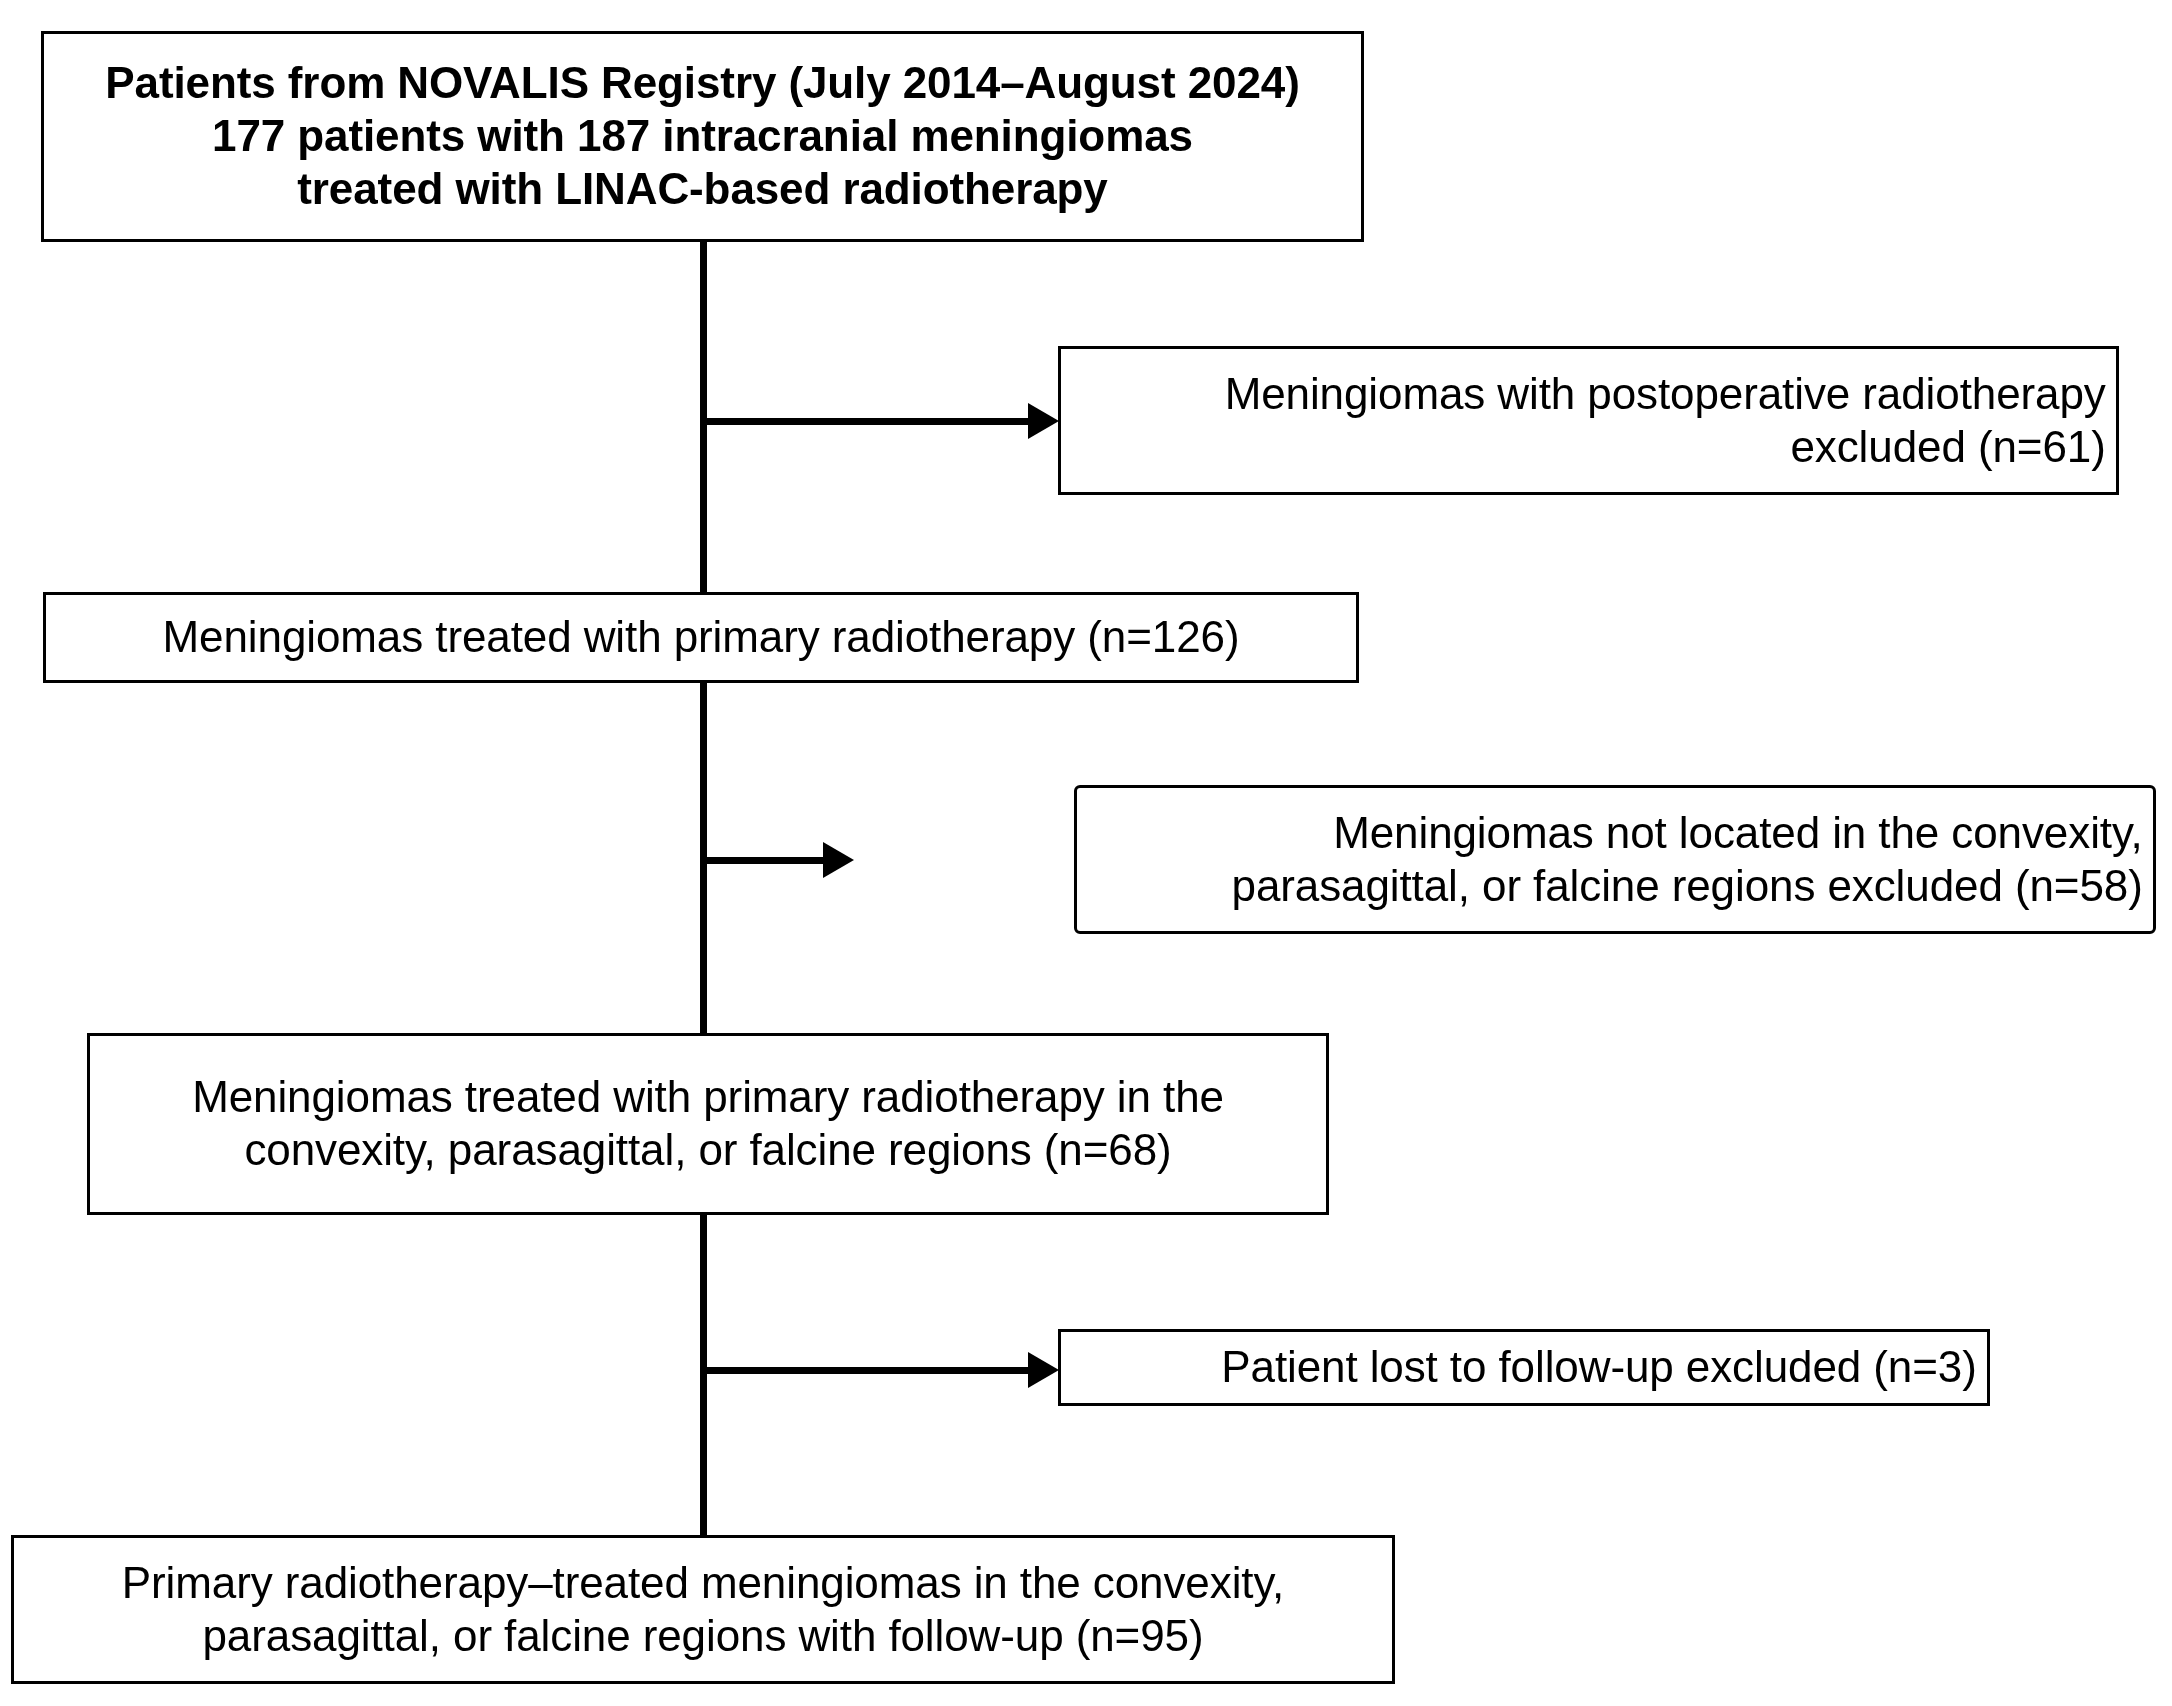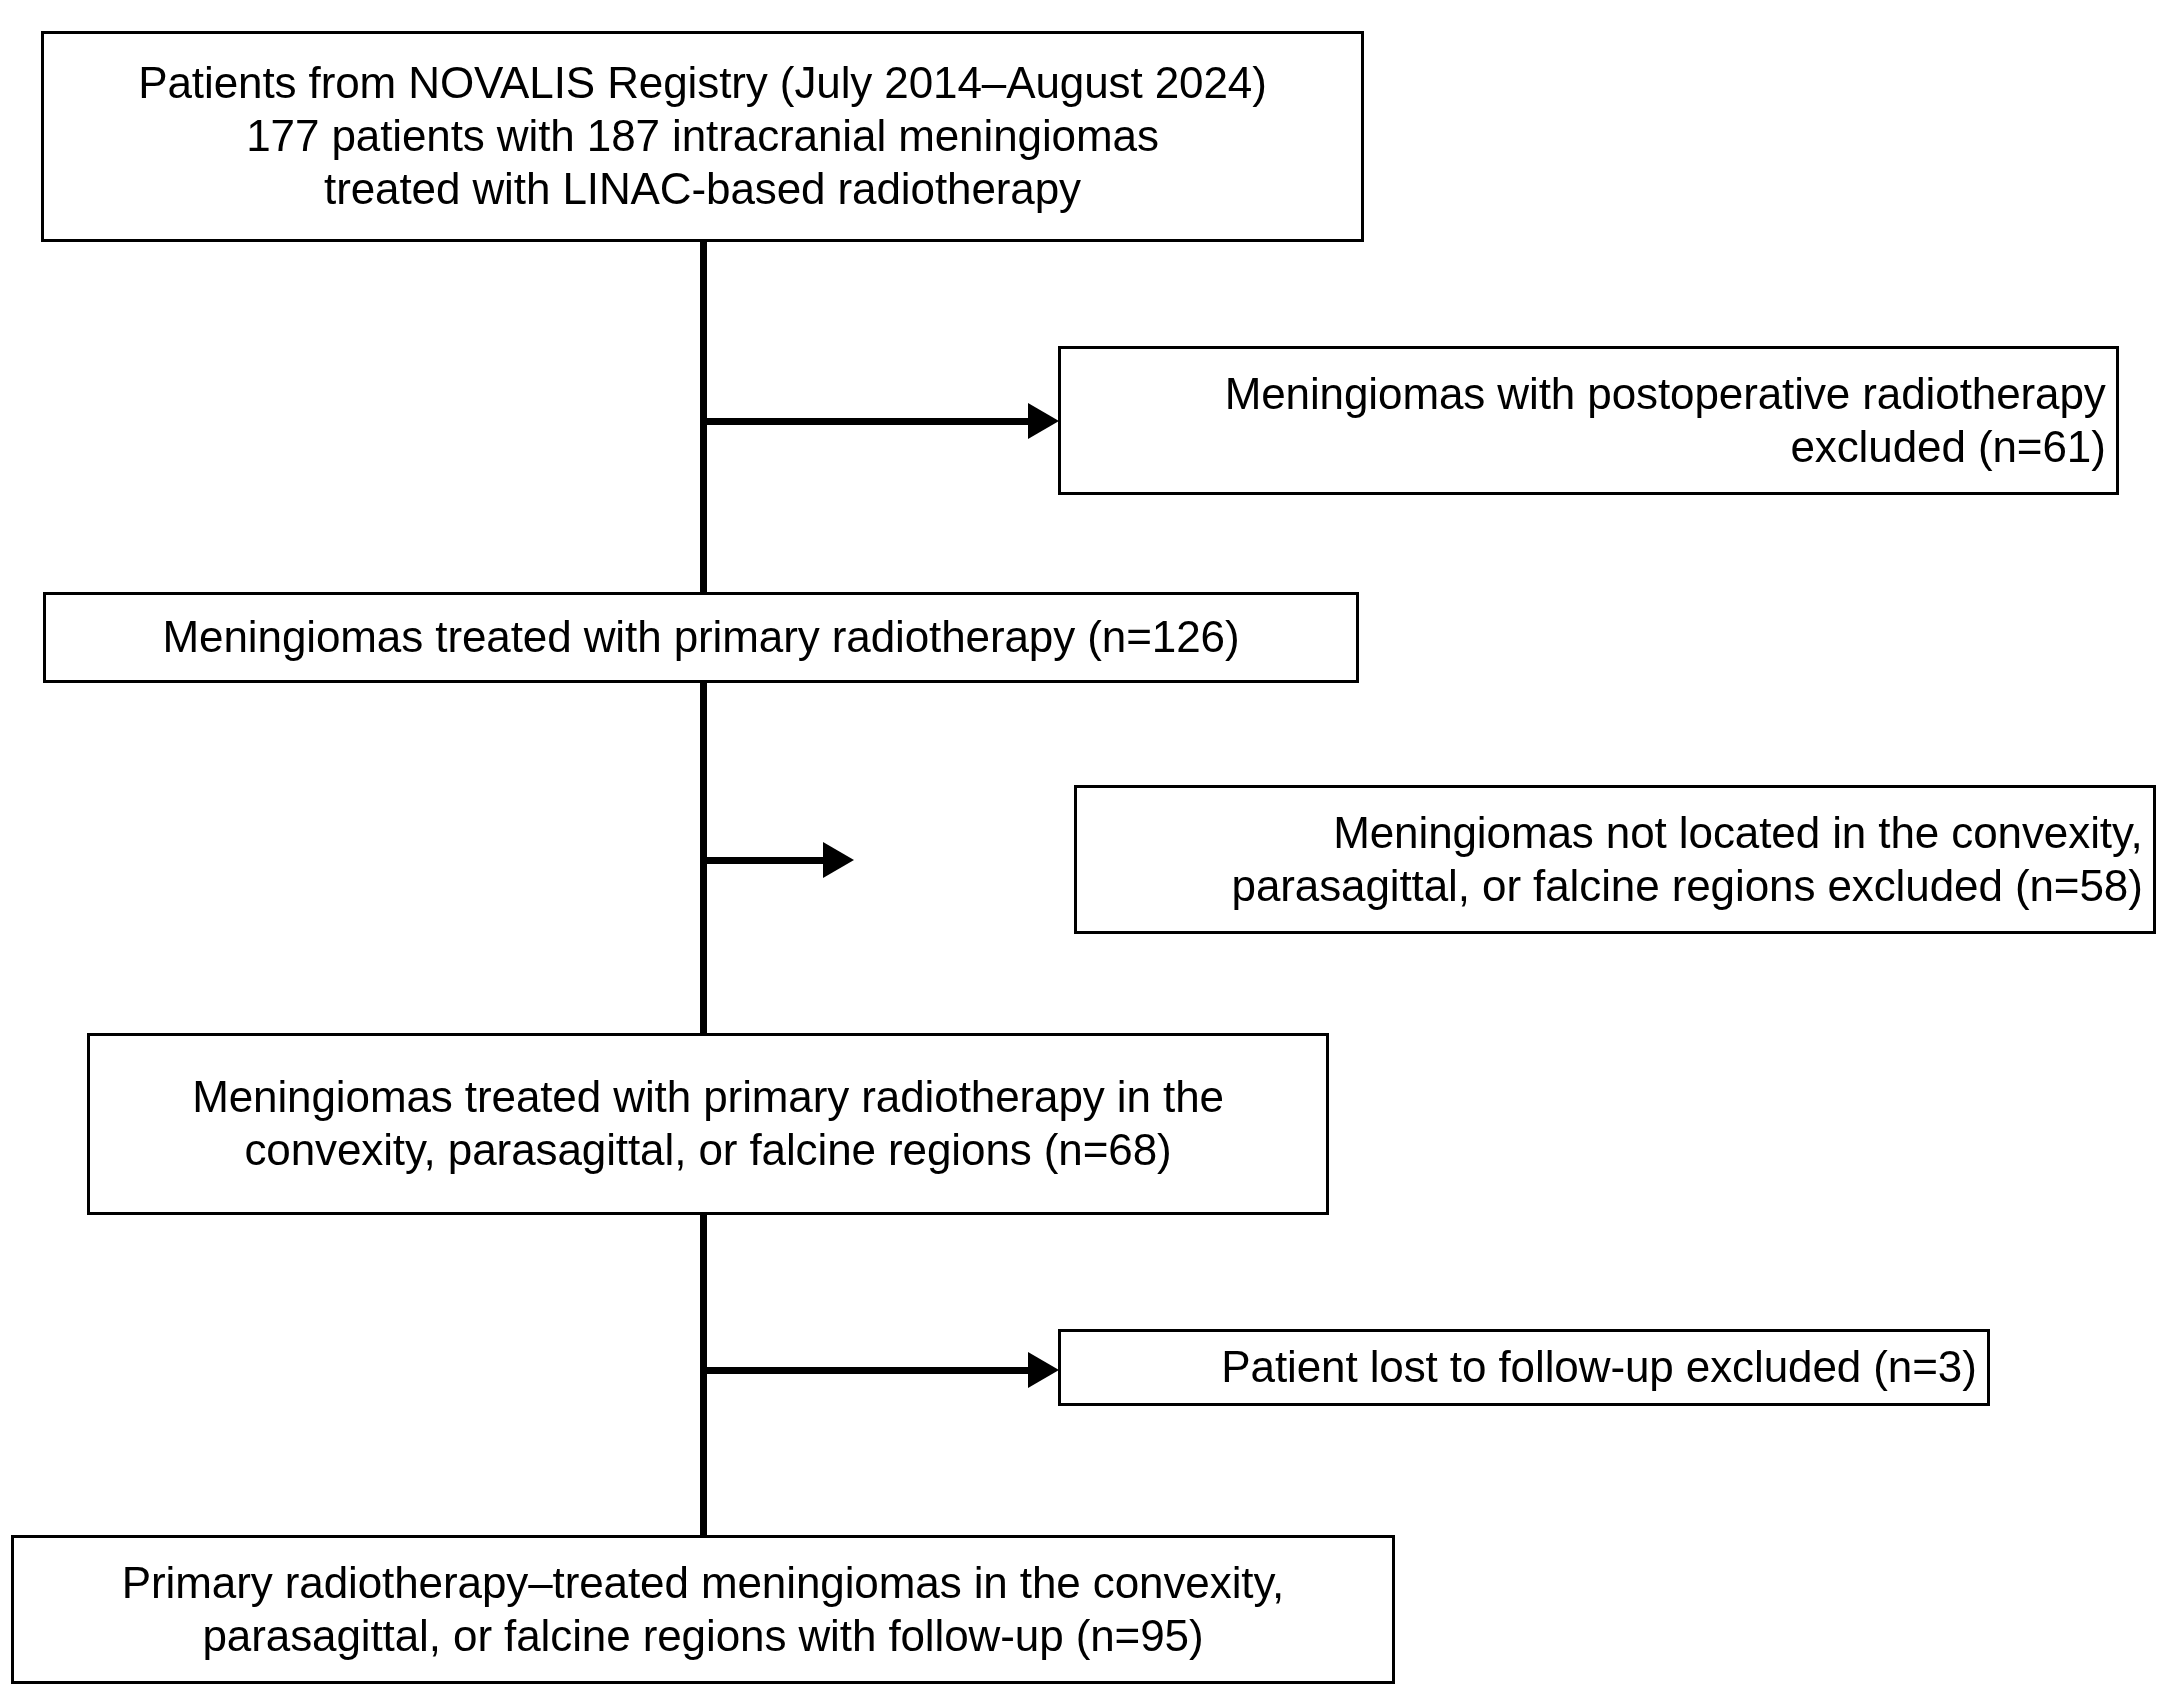--- a/index.html
+++ b/index.html
@@ -71,36 +71,36 @@
 
   <div class="hline" style="left:700px; top:418px; width:330px;"></div>
   <div class="arrowhead" style="left:1028px; top:403px;"></div>
 
   <div class="hline" style="left:700px; top:857px; width:125px;"></div>
   <div class="arrowhead" style="left:823px; top:842px;"></div>
 
   <div class="hline" style="left:700px; top:1367px; width:330px;"></div>
   <div class="arrowhead" style="left:1028px; top:1352px;"></div>
 
-  <div class="node center" style="left:41px; top:31px; width:1323px; height:211px;">
+  <div class="node center" style="left:41px; top:31px; width:1323px; height:211px;font-weight:bold;">
     <div class="node-text">Patients from NOVALIS Registry (July 2014–August 2024)
 177 patients with 187 intracranial meningiomas
 treated with LINAC-based radiotherapy</div>
   </div>
 
   <div class="node left" style="left:1058px; top:346px; width:1061px; height:149px;">
     <div class="node-text">Meningiomas with postoperative radiotherapy
 excluded (n=61)</div>
   </div>
 
   <div class="node center" style="left:43px; top:592px; width:1316px; height:91px;">
     <div class="node-text">Meningiomas treated with primary radiotherapy (n=126)</div>
   </div>
 
-  <div class="node left" style="left:1074px; top:785px; width:1082px; height:149px;">
+  <div class="node left" style="left:1074px; top:785px; width:1082px; height:149px;border-radius:6px;">
     <div class="node-text">Meningiomas not located in the convexity,
 parasagittal, or falcine regions excluded (n=58)</div>
   </div>
 
   <div class="node center" style="left:87px; top:1033px; width:1242px; height:182px;">
     <div class="node-text">Meningiomas treated with primary radiotherapy in the
 convexity, parasagittal, or falcine regions (n=68)</div>
   </div>
 
   <div class="node left" style="left:1058px; top:1329px; width:932px; height:77px;">

